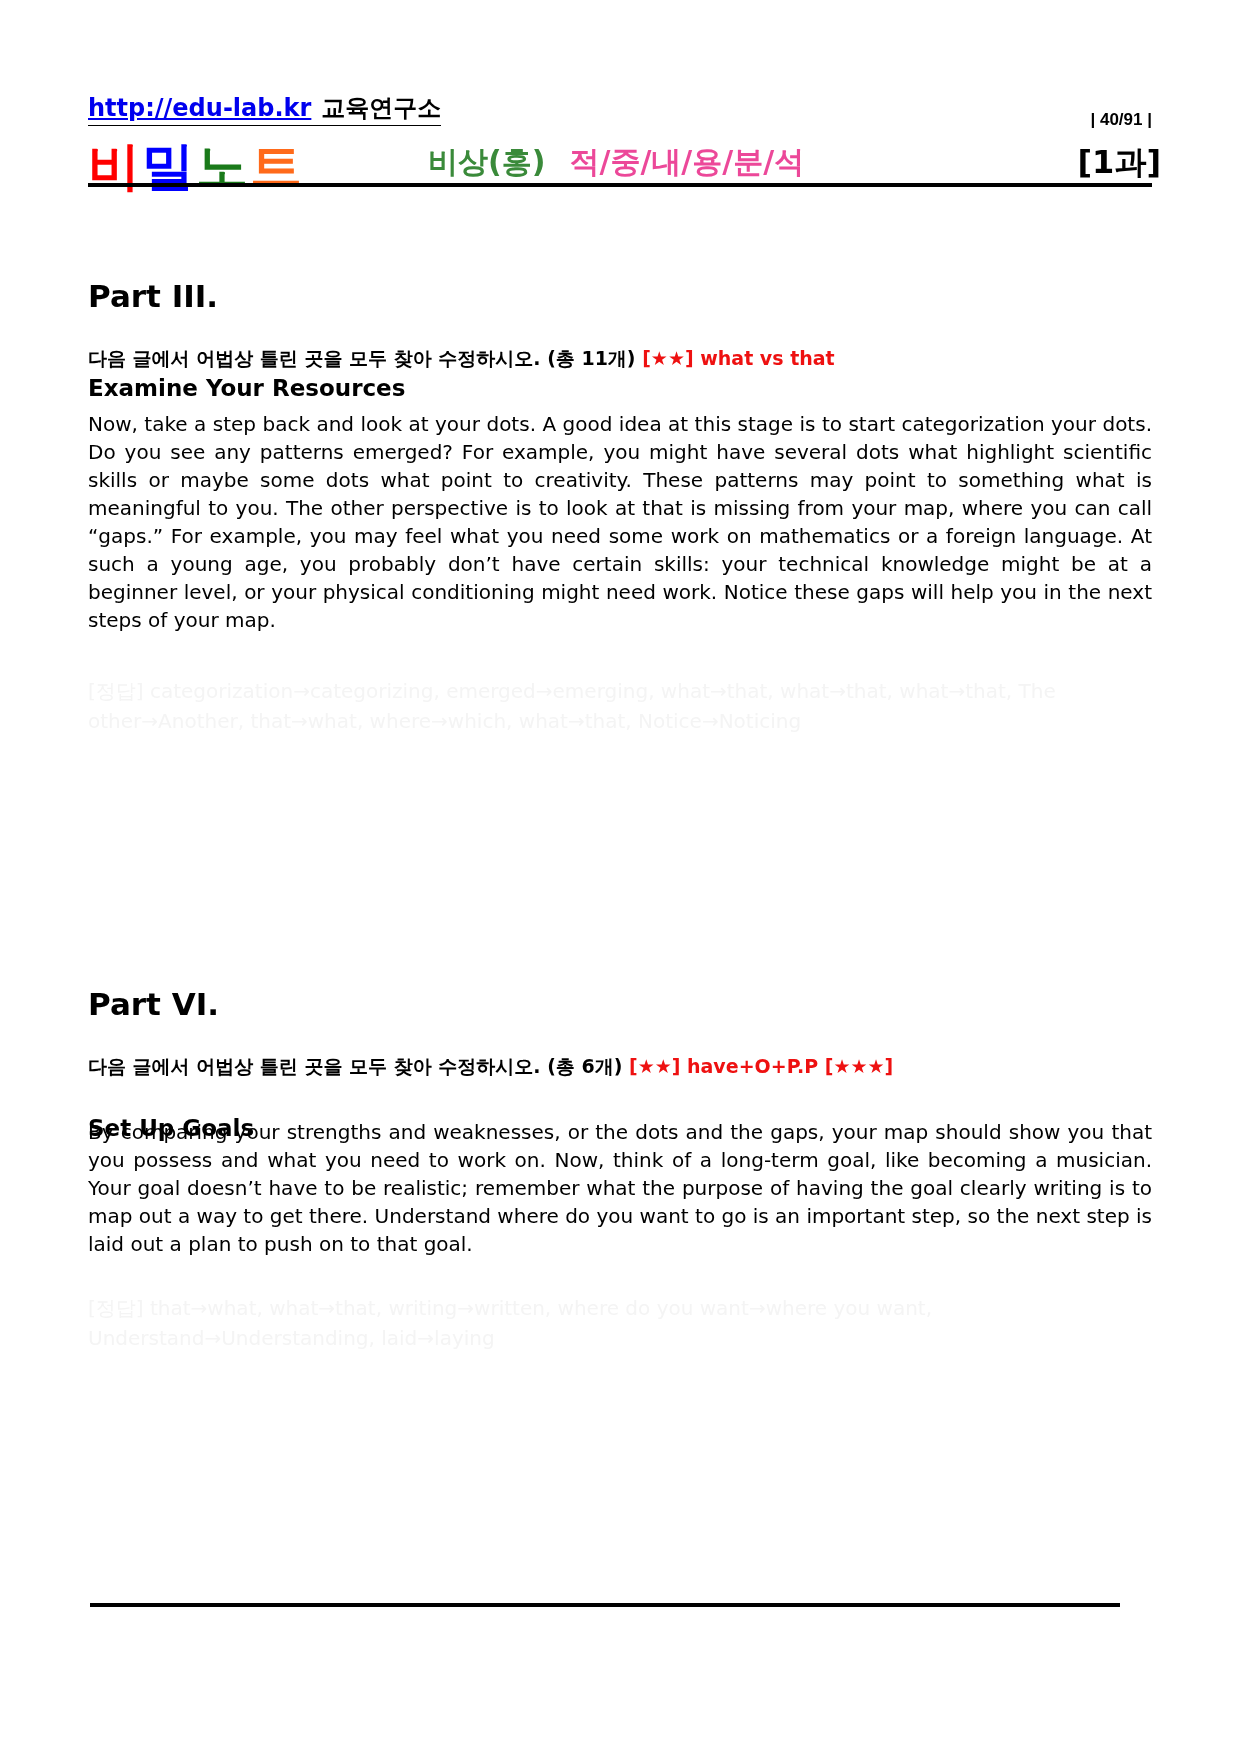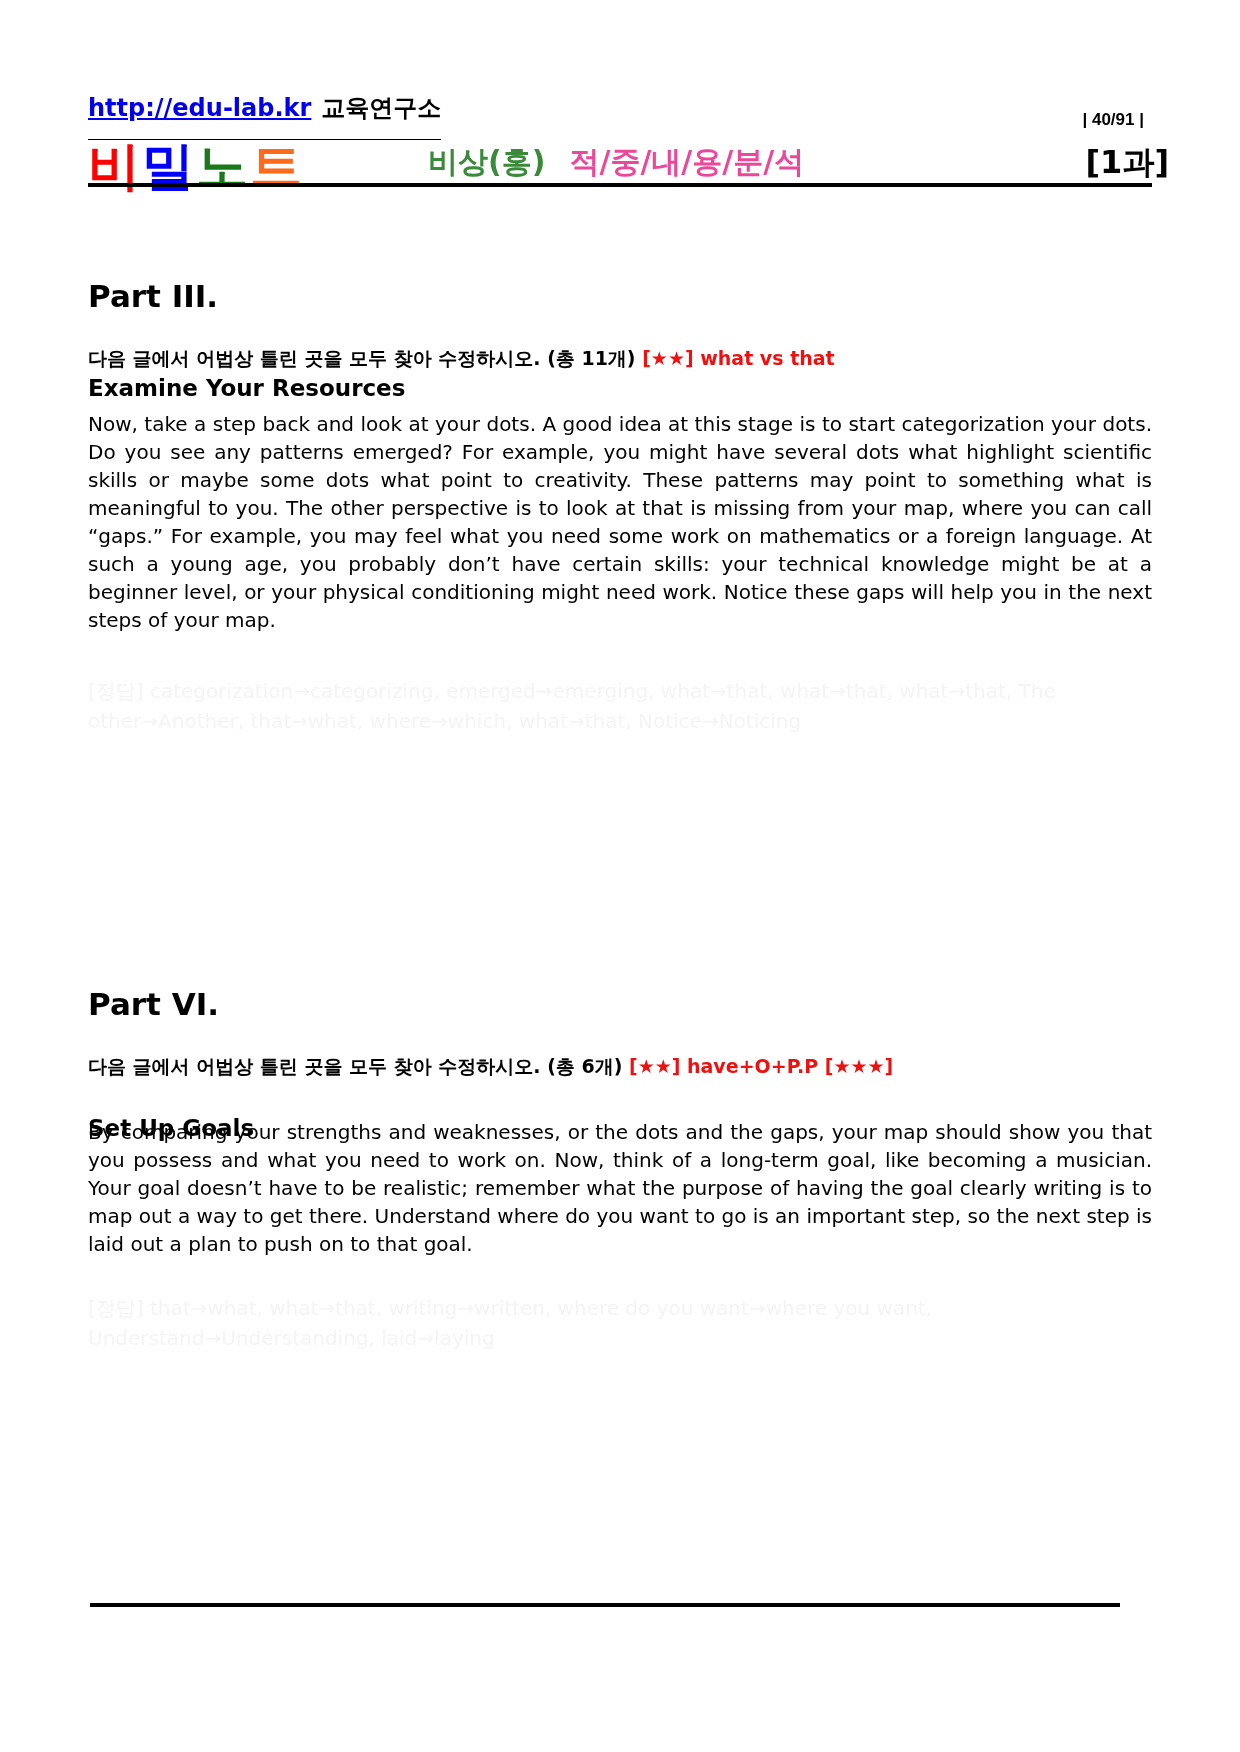--- a/index.html
+++ b/index.html
@@ -1,30 +1,30 @@
 <!DOCTYPE html>
 <html><head>
 <meta charset="utf-8">
 <style>
   html, body { margin: 0; padding: 0; background: #ffffff; }
   body { width: 1240px; height: 1752px; position: relative; overflow: hidden;
          font-family: "DejaVu Sans", "Liberation Sans", sans-serif; color: #000; }
   .abs { position: absolute; }
   .site-line { left: 88px; top: 92px; font-size: 24px; font-weight: bold; white-space: nowrap;
-               border-bottom: 1.5px solid #000; padding-bottom: 15px; }
+               border-bottom: 1.5px solid #000; padding-bottom: 1px; }
   .site-link { color: #0000ee; text-decoration: underline; text-decoration-color: #0000ee; }
   .site-name { color: #000; margin-left: 10px; }
-  .page-num { right: 96px; top: 110px; font-size: 17px; font-weight: bold;
+  .page-num { right: 88px; top: 110px; font-size: 17px; font-weight: bold;
               font-family: "Liberation Sans", sans-serif; }
   .brand { left: 88px; top: 132px; font-size: 52px; font-weight: bold; letter-spacing: 2px; }
   .brand span { display: inline-block; }
   .subject { left: 428px; top: 142px; font-size: 30px; font-weight: bold; white-space: nowrap; }
   .publisher { color: #3a8a3a; margin-right: 24px; }
   .analysis { color: #ec4899; }
-  .lesson { right: 71px; top: 141px; font-size: 32px; font-weight: bold; }
+  .lesson { right: 79px; top: 141px; font-size: 32px; font-weight: bold; }
   .top-rule { left: 88px; top: 183px; width: 1064px; height: 4px; background: #000; }
   .part-title { left: 88px; font-size: 31px; font-weight: bold; }
   .instruction { left: 88px; font-size: 19px; font-weight: bold; white-space: nowrap; }
   .red { color: #ee1111; }
   .subtitle { left: 88px; font-size: 23px; font-weight: bold; }
   .passage { left: 88px; width: 1064px; font-size: 20px; line-height: 28px; text-align: justify; margin-top: 7px; }
   .answer { left: 88px; width: 1000px; font-size: 20px; line-height: 30px; color: #f4f4f4; }
   .bottom-rule { left: 90px; top: 1603px; width: 1030px; height: 4px; background: #000; }
 </style>
 </head>

